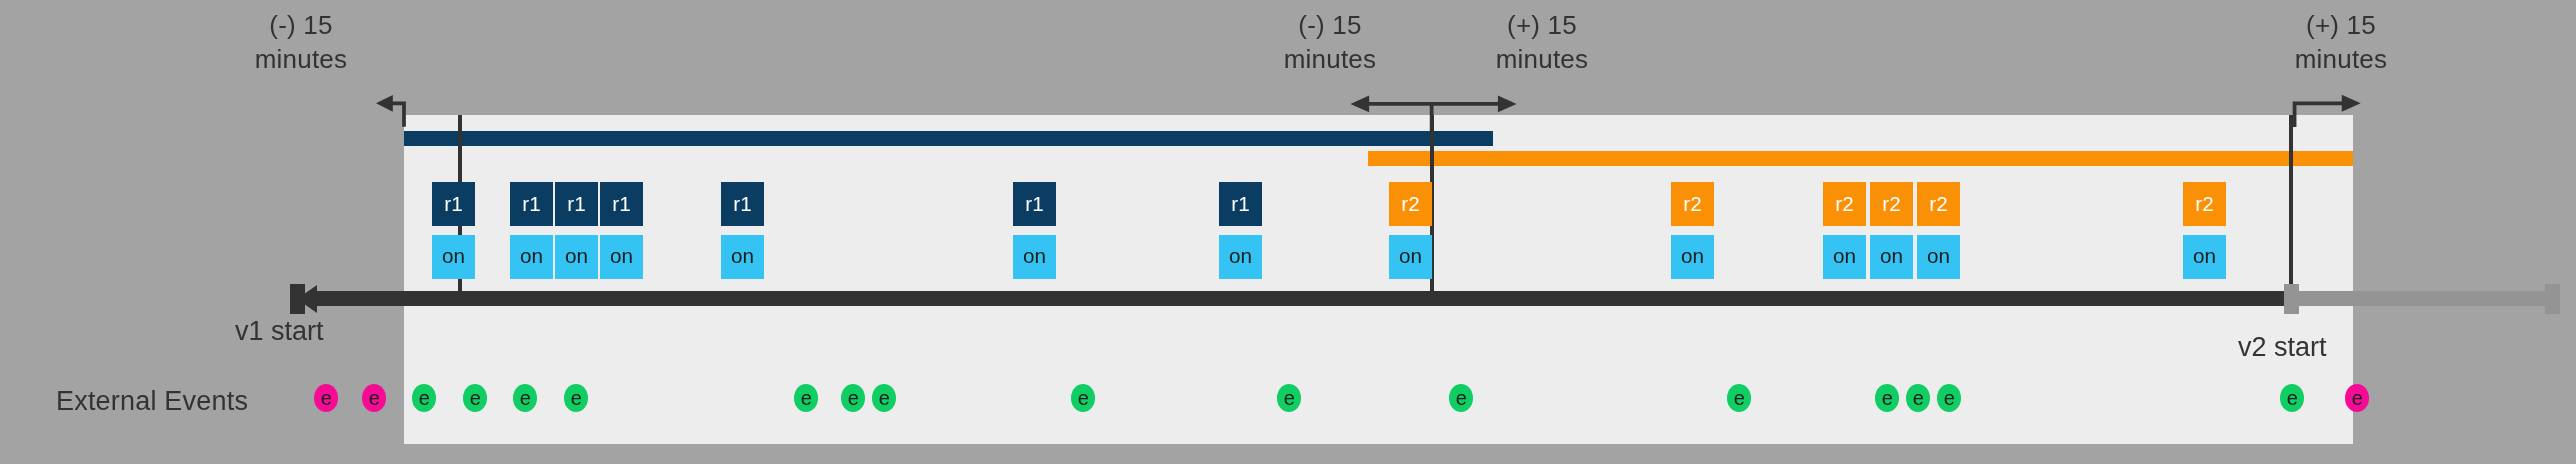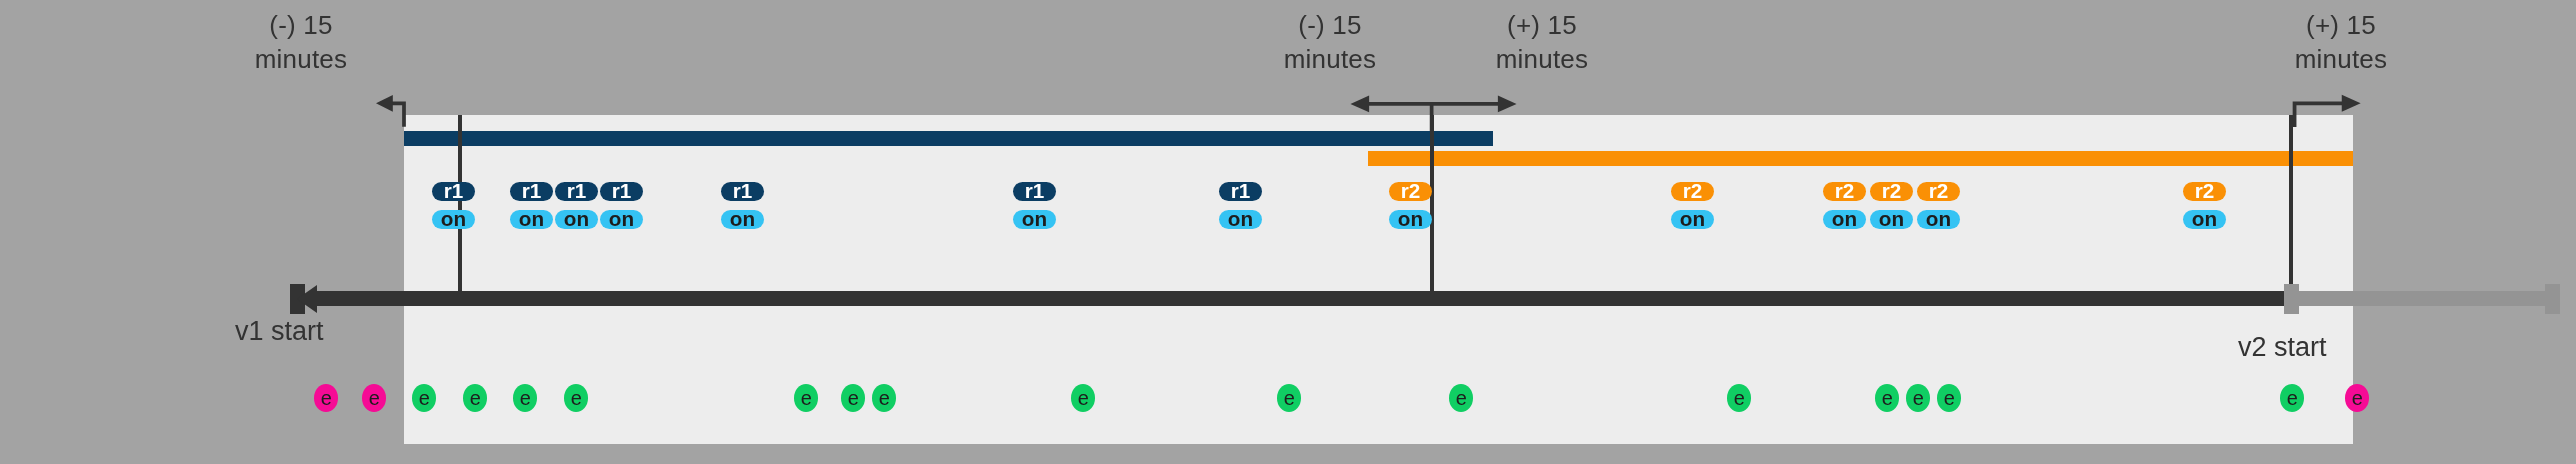--- a/index.html
+++ b/index.html
@@ -70,28 +70,27 @@
   .axis-tick-label {
     font-size: 27px;
     color: #333333;
     white-space: nowrap;
   }
 
   
   .imp-col { position: absolute; }
   .imp-box {
     width: 43px;
-    height: 19px;
+    height: 44px;
     display: flex;
     align-items: center;
     justify-content: center;
     font-size: 20.7px;
-    font-weight: 700;
+    font-weight: 400;
     line-height: 1;
-    border-radius: 14px;
   }
   .imp-r1 { background: #0b3d63; color: #ffffff; }
   .imp-r2 { background: #fa9005; color: #ffffff; }
   .imp-on {
     background: #35c3f3;
     color: #1d1d1d;
     margin-top: 8.5px;
   }
 
   
@@ -219,20 +218,21 @@
   <div class="abs axis-dark" style="left:310px; top:291px; width:1981px; height:15px;"></div>
 
   <div class="abs axis-cap-gray" style="left:2284px; top:284px; width:15px; height:30px;"></div>
   <div class="abs axis-gray" style="left:2291px; top:291px; width:261px; height:15px;"></div>
   <div class="abs axis-cap-gray" style="left:2545px; top:284px; width:15px; height:30px;"></div>
 
   <div class="abs axis-tick-label" style="left:235px; top:316px;">v1 start</div>
 
   <div class="abs axis-tick-label" style="left:2238px; top:332px;">v2 start</div>
 
+  <div class="abs row-label" style="left:56px; top:386px;">External Events</div>
 
   <div id="external-layer" class="abs" style="left:0; top:0; width:2576px; height:464px;">
       <div class="abs ext-e ext-pink" style="left: 314px; top: 384px;">e</div>
       <div class="abs ext-e ext-pink" style="left: 362px; top: 384px;">e</div>
       <div class="abs ext-e ext-green" style="left: 412px; top: 384px;">e</div>
       <div class="abs ext-e ext-green" style="left: 463px; top: 384px;">e</div>
       <div class="abs ext-e ext-green" style="left: 513px; top: 384px;">e</div>
       <div class="abs ext-e ext-green" style="left: 564px; top: 384px;">e</div>
       <div class="abs ext-e ext-green" style="left: 794px; top: 384px;">e</div>
       <div class="abs ext-e ext-green" style="left: 841px; top: 384px;">e</div>

